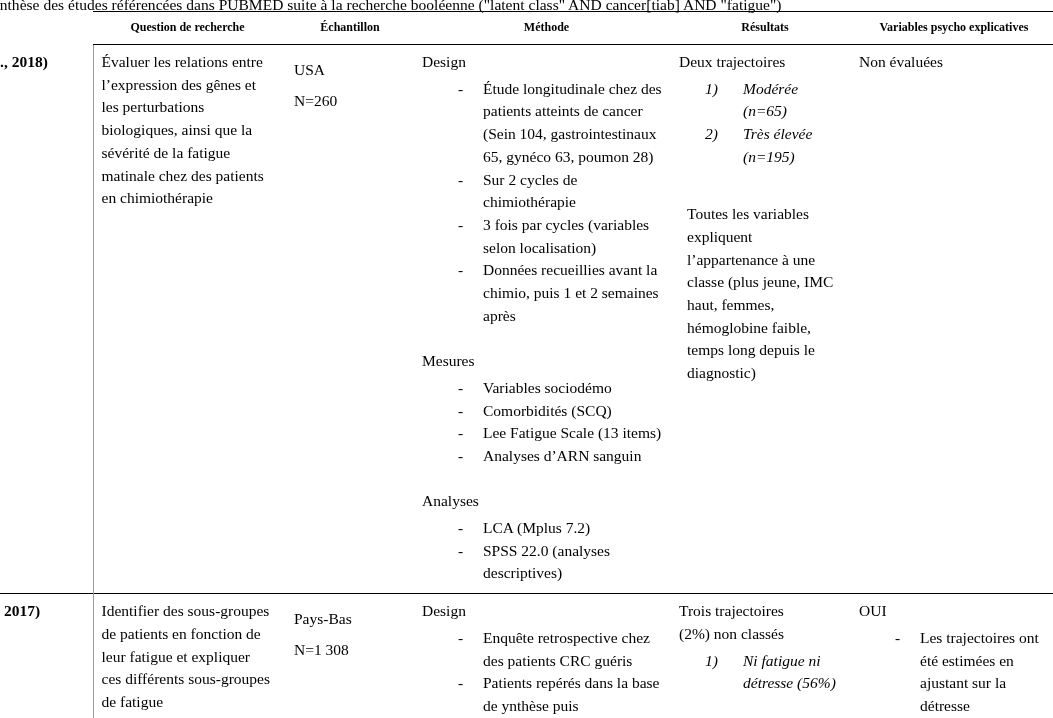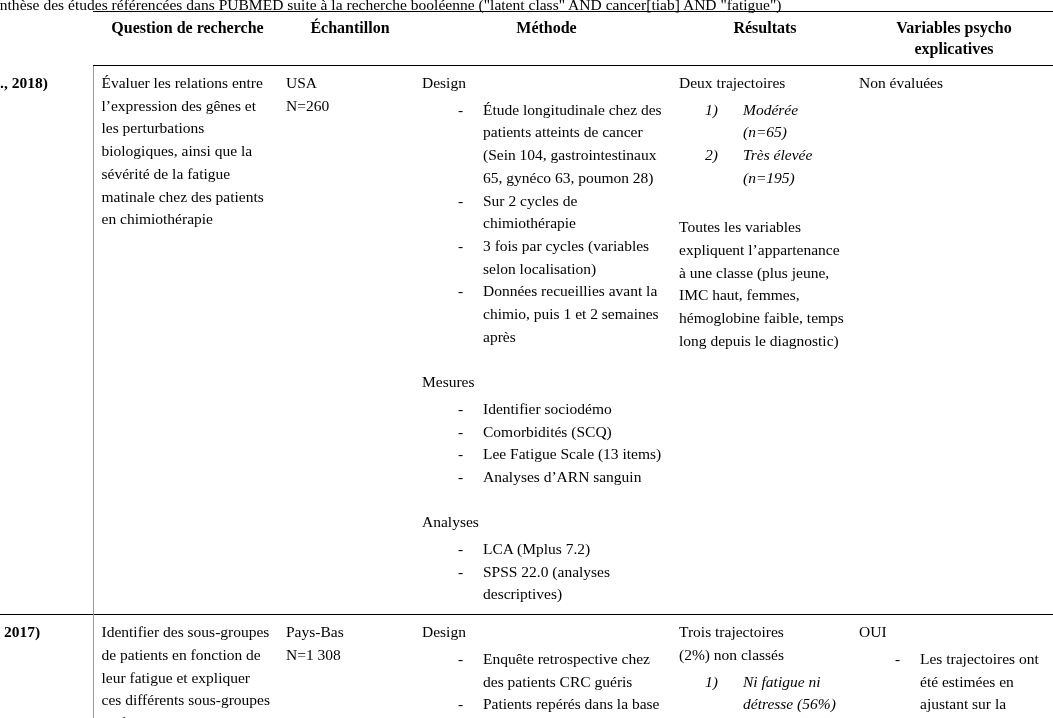--- a/index.html
+++ b/index.html
@@ -58,21 +58,21 @@
   col.c-q    { width: 189px; }
   col.c-ech  { width: 136px; }
   col.c-met  { width: 257px; }
   col.c-res  { width: 180px; }
   col.c-var  { width: 198px; }
 
   
   tr.hdr th {
     font-weight: bold;
     text-align: center;
-    font-size: 16px;
+    font-size: 12px;
     line-height: 21px;
     padding: 5px 4px 6px 4px;
     border-top: 1.3px solid #000;
     border-bottom: 1.3px solid #000;
   }
   tr.hdr th.ref-head {
     border-top: 0;
     border-bottom: 0;
   }
 
@@ -132,21 +132,21 @@
     font-style: italic;
   }
   ol.num > li::before {
     counter-increment: li;
     content: counter(li) ")";
     position: absolute;
     left: 22px;
     top: 0;
   }
 
-  .para { margin: 0; }
+  .para { margin: 8px; }
   .gap { height: 22.7px; }
 </style>
 </head>
 <body>
 
 <div class="page">
 
   <div class="caption">ynthèse des études référencées dans PUBMED suite à la recherche booléenne ("latent class" AND cancer[tiab] AND "fatigue")</div>
 
   <table class="tbl">
@@ -191,21 +191,21 @@
               <li>Étude longitudinale chez des patients atteints de cancer (Sein 104, gastrointestinaux 65, gynéco 63, poumon 28)</li>
               <li>Sur 2 cycles de chimiothérapie</li>
               <li>3 fois par cycles (variables selon localisation)</li>
               <li>Données recueillies avant la chimio, puis 1 et 2 semaines après</li>
             </ul>
           </div>
 
           <div class="blk">
             <div class="lbl">Mesures</div>
             <ul class="dash">
-              <li>Identifier sociodémo</li>
+              <li>Variables sociodémo</li>
               <li>Comorbidités (SCQ)</li>
               <li>Lee Fatigue Scale (13 items)</li>
               <li>Analyses d’ARN sanguin</li>
             </ul>
           </div>
 
           <div class="blk">
             <div class="lbl">Analyses</div>
             <ul class="dash">
               <li>LCA (Mplus 7.2)</li>

